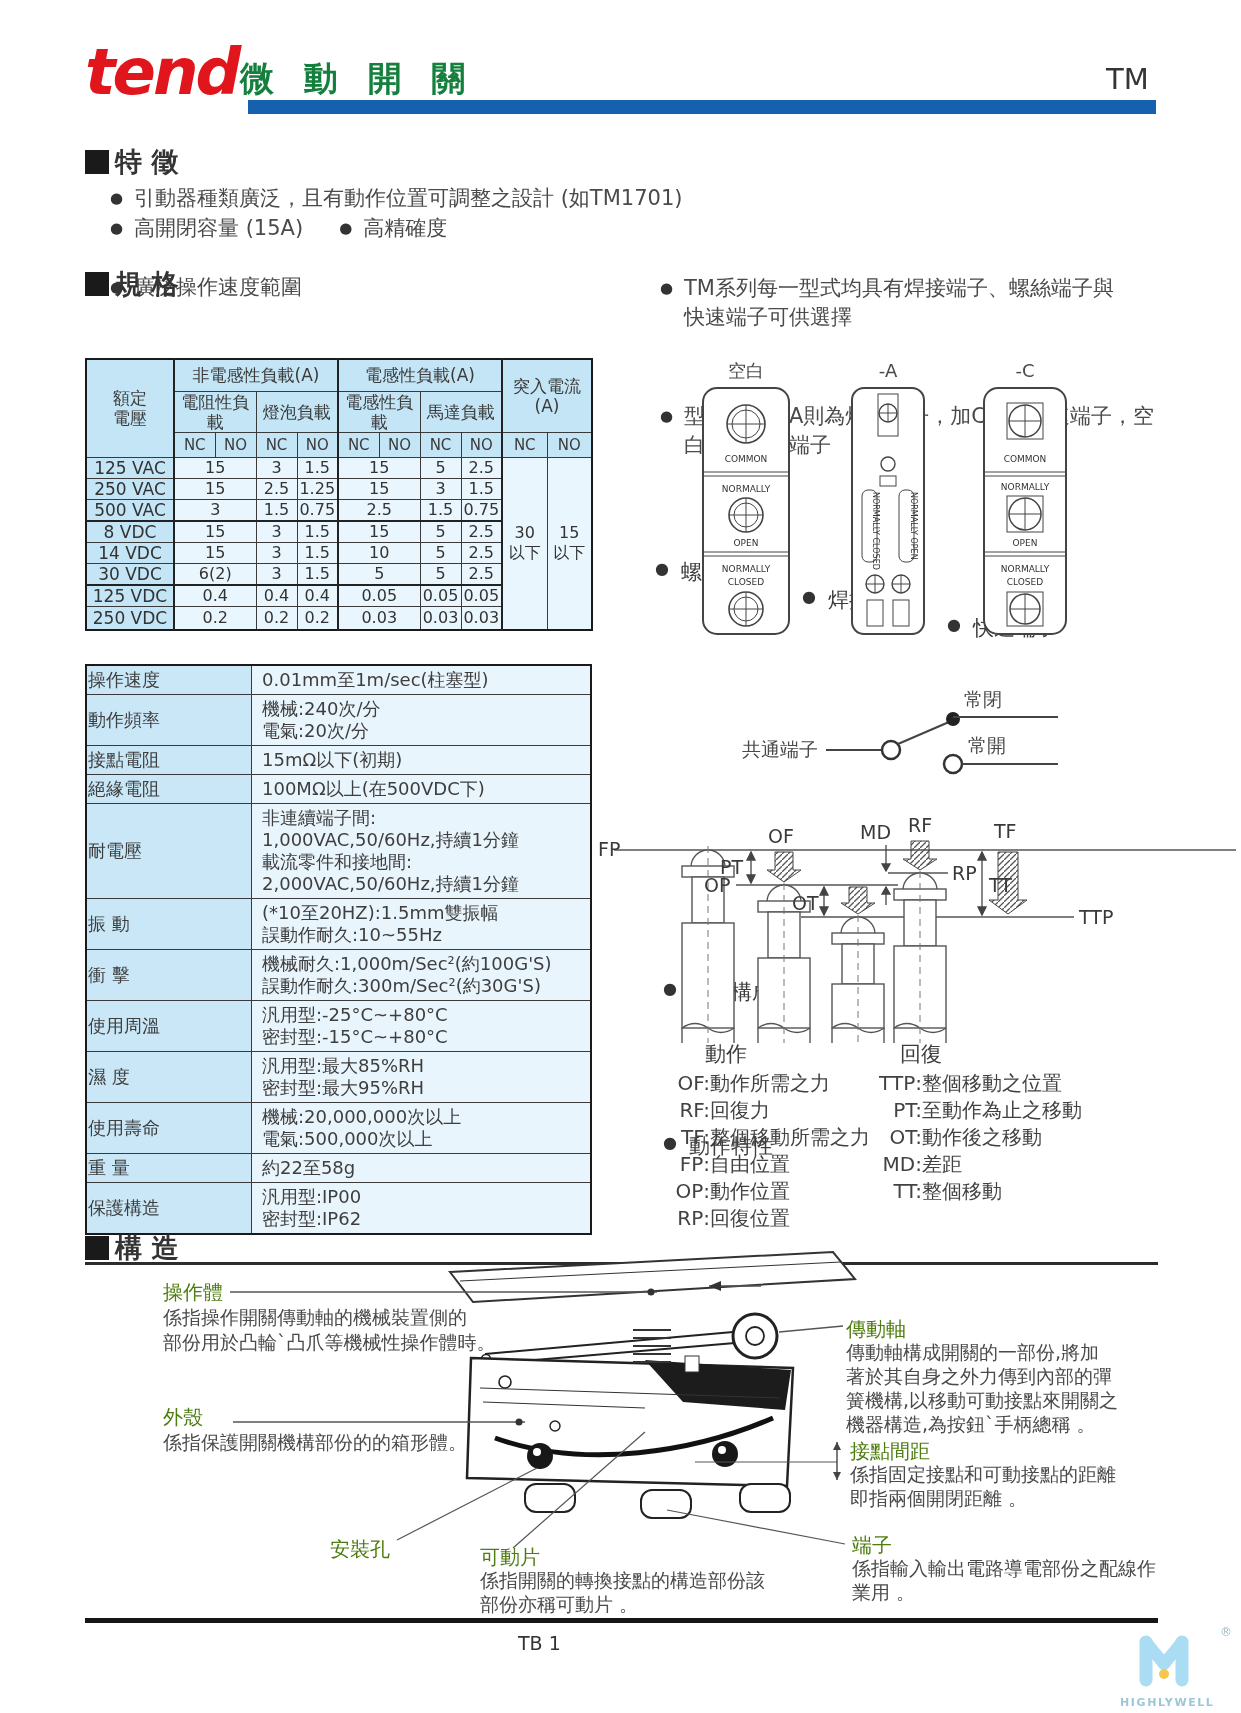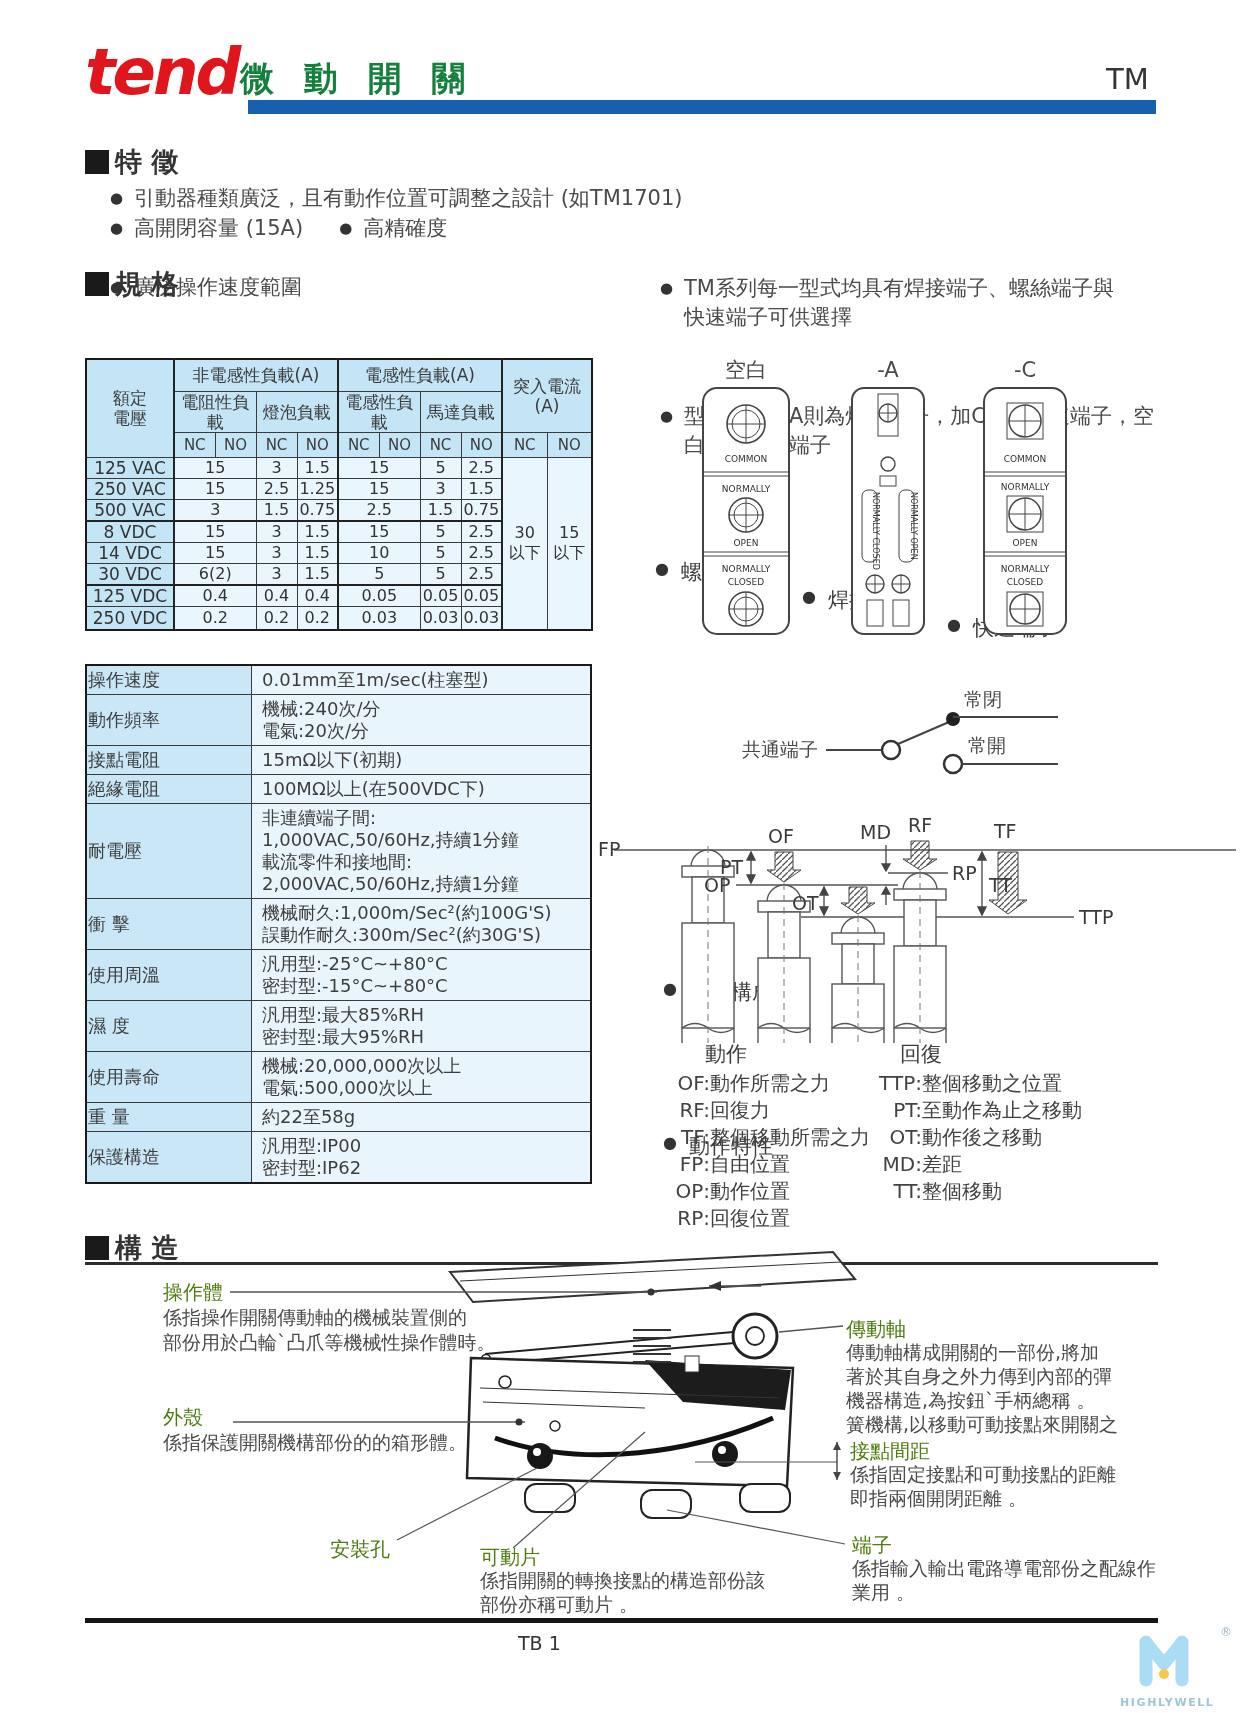--- a/index.html
+++ b/index.html
@@ -9,21 +9,21 @@
   .brand{font-size:64px;font-weight:bold;font-style:italic;color:#e0161c;letter-spacing:-3px;line-height:1;}
   .doctitle{font-size:34px;font-weight:bold;color:#15803d;letter-spacing:9px;}
   .model{font-size:29px;color:#353535;}
   .bar{background:#1661ae;height:14px;}
   .sechead{display:flex;align-items:center;font-size:27px;font-weight:bold;color:#343434;}
   .sechead .sq{width:24px;height:24px;background:#1a1a1a;margin-right:6px;flex:0 0 auto;}
   .subhead{font-size:21px;color:#3c3c3c;padding-left:26px;position:relative;}
   .subhead:before{content:"●";position:absolute;left:0;top:1px;font-size:16px;color:#333;}
   .bullet{font-size:21px;color:#4a4a4a;padding-left:24px;position:relative;line-height:29px;}
   .bullet:before{content:"●";position:absolute;left:0;top:0;font-size:15px;color:#333;}
-  .plain{font-size:21px;color:#4a4a4a;line-height:29px;}
+  .plain{font-size:18px;color:#4a4a4a;line-height:29px;}
   
   table.rated{border-collapse:collapse;table-layout:fixed;border:2px solid #1a1a1a;background:#eaf6fd;}
   .rated td{border:1px solid #3a3a3a;text-align:center;padding:0;color:#333;font-size:16px;line-height:20px;}
   .rated .hd{background:#c3e5f6;color:#3b3b3b;font-size:17px;}
   .rated .vlbl{background:#c3e5f6;font-size:17px;border-right:2px solid #222;}
   .rated .ncno{font-size:15px;}
   .rated .cr{border-right:2px solid #222;}
   .rated .hb td{border-top:2px solid #222;}
   
   table.chars{border-collapse:collapse;table-layout:fixed;border:2px solid #1a1a1a;background:#e9f5fc;}
@@ -236,20 +236,27 @@
     </tr>
     <tr style="height:94px">
       <td class="lbl">耐電壓</td>
       <td class="val">
         <div>非連續端子間:</div>
         <div>1,000VAC,50/60Hz,持續1分鐘</div>
         <div>載流零件和接地間:</div>
         <div>2,000VAC,50/60Hz,持續1分鐘</div>
       </td>
     </tr>
+    <tr style="height:48px">
+      <td class="lbl">振 動</td>
+      <td class="val">
+        <div>(*10至20HZ):1.5mm雙振幅</div>
+        <div>誤動作耐久:10~55Hz</div>
+      </td>
+    </tr>
     <tr style="height:50px">
       <td class="lbl">衝 擊</td>
       <td class="val">
         <div>機械耐久:1,000m/Sec²(約100G'S)</div>
         <div>誤動作耐久:300m/Sec²(約30G'S)</div>
       </td>
     </tr>
     <tr style="height:48px">
       <td class="lbl">使用周溫</td>
       <td class="val">
@@ -586,22 +593,22 @@
     <div>係指操作開關傳動軸的機械裝置側的</div>
     <div>部份用於凸輪`凸爪等機械性操作體時。</div>
   </div>
   <div class="abs ctitle" style="left:163px;top:1404px;">外殼</div>
   <div class="abs cdesc" style="left:163px;top:1430px;">係指保護開關機構部份的的箱形體。</div>
 
   <div class="abs ctitle" style="left:846px;top:1316px;">傳動軸</div>
   <div class="abs cdesc" style="left:846px;top:1340px;width:370px;line-height:24px;">
     <div>傳動軸構成開關的一部份,將加</div>
     <div>著於其自身之外力傳到內部的彈</div>
+    <div>簧機構,以移動可動接點來開關之</div>
     <div>機器構造,為按鈕`手柄總稱 。</div>
-    <div>簧機構,以移動可動接點來開關之</div>
   </div>
   <div class="abs ctitle" style="left:850px;top:1438px;">接點間距</div>
   <div class="abs cdesc" style="left:850px;top:1462px;width:370px;line-height:24px;">
     <div>係指固定接點和可動接點的距離</div>
     <div>即指兩個開閉距離 。</div>
   </div>
   <div class="abs ctitle" style="left:852px;top:1532px;">端子</div>
   <div class="abs cdesc" style="left:852px;top:1556px;width:380px;line-height:24px;">
     <div>係指輸入輸出電路導電部份之配線作</div>
     <div>業用 。</div>

